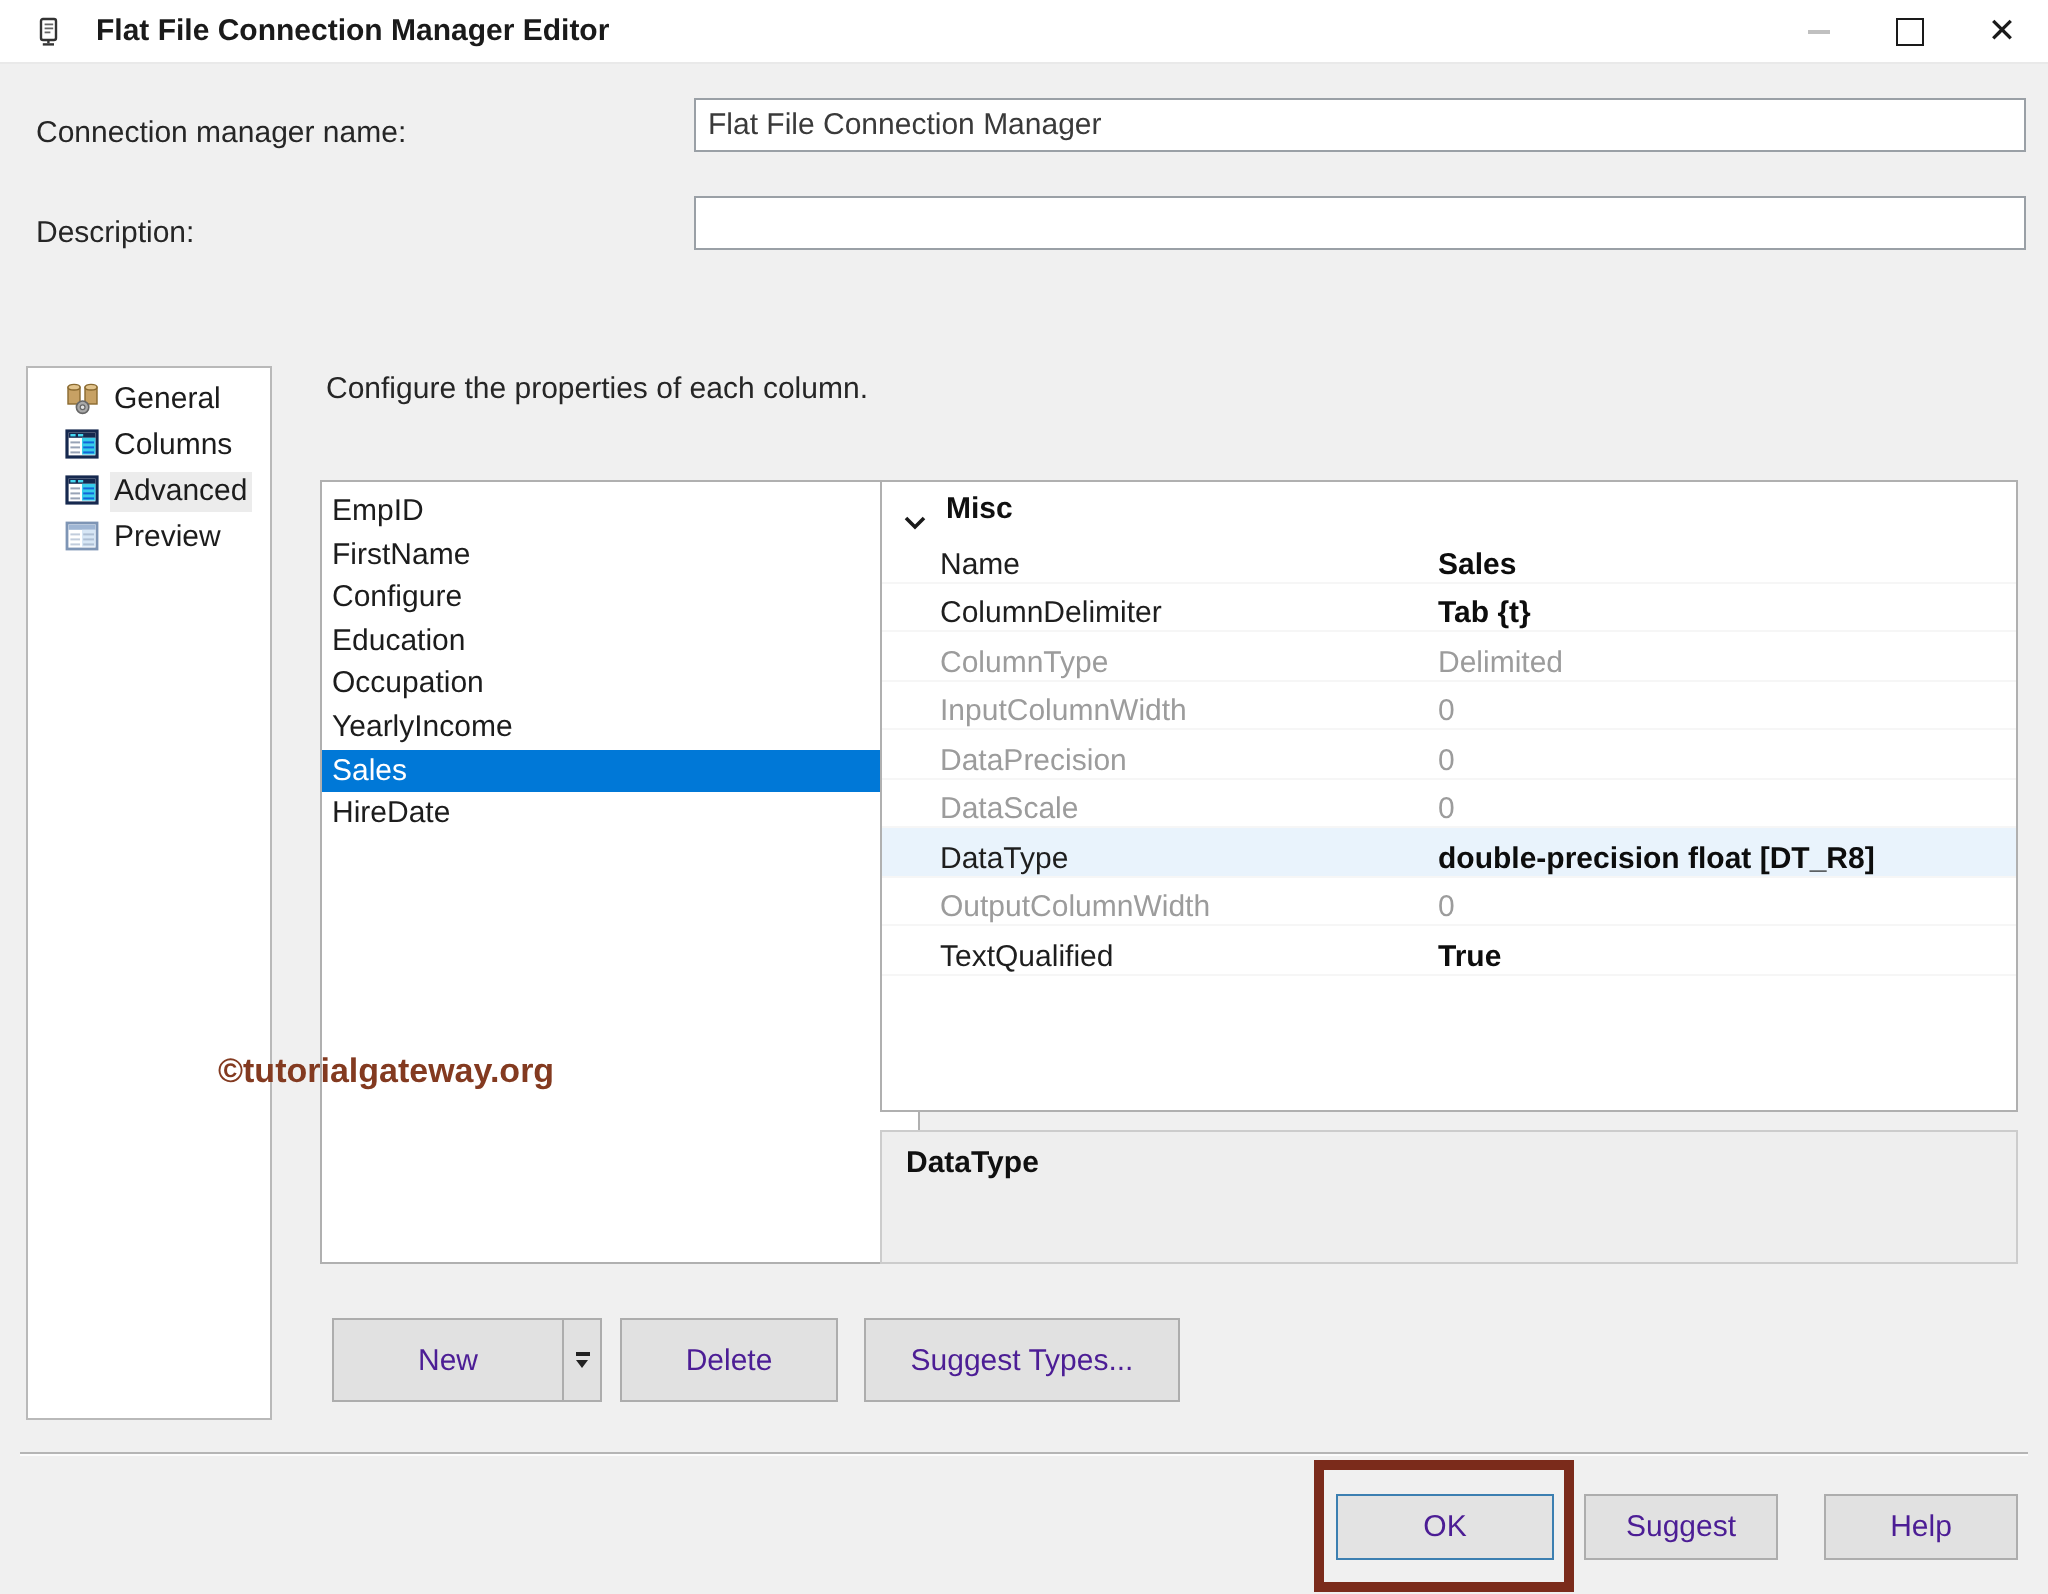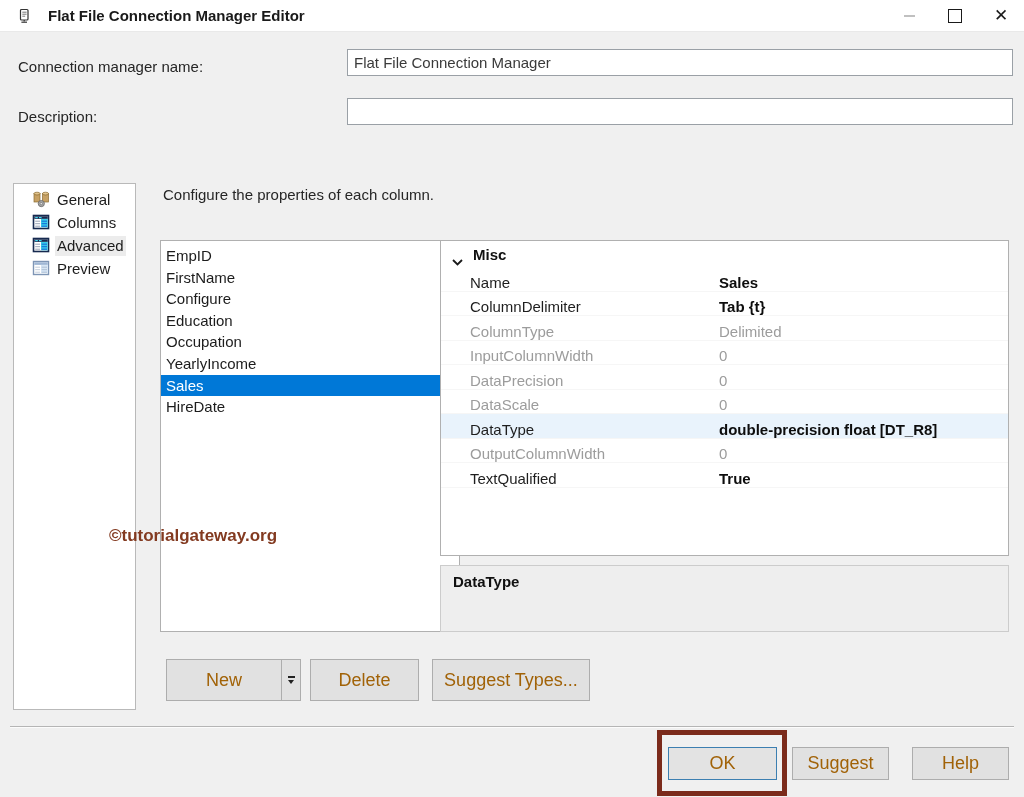--- a/index.html
+++ b/index.html
@@ -52,21 +52,21 @@
   .prop-row.dim .prop-name, .prop-row.dim .prop-value { color:#9c9c9c; }
   .prop-row.boldval .prop-value { font-weight:bold; color:#0d0d0d; }
   .prop-row.boldval .prop-name { color:#1e1e1e; }
   .prop-row.selected { background:#e9f3fc; }
 
   
   .help-panel { position:absolute; left:440px; top:565px; width:569px; height:67px; background:#eeeeee; border:1px solid #cccccc; box-sizing:border-box; padding:7px 0 0 12px; }
   .help-title { font-size:15px; font-weight:bold; color:#101010; }
 
   
-  .btn { position:absolute; background:#e1e1e1; border:1px solid #adadad; box-sizing:border-box; font-family:inherit; font-size:18px; color:#a16207; display:flex; align-items:center; justify-content:center; cursor:default; padding:0; }
+  .btn { position:absolute; background:#e1e1e1; border:1px solid #adadad; box-sizing:border-box; font-family:inherit; font-size:15px; color:#4c1d95; display:flex; align-items:center; justify-content:center; cursor:default; padding:0; }
   .btn-new       { left:166px; top:659px; width:116px; height:42px; }
   .btn-new-drop  { left:281px; top:659px; width:20px;  height:42px; }
   .btn-delete    { left:310px; top:659px; width:109px; height:42px; }
   .btn-suggest   { left:432px; top:659px; width:158px; height:42px; }
   .drop-glyph { display:flex; flex-direction:column; align-items:center; }
   .drop-glyph .bar { width:7px; height:1.5px; background:#222; margin-bottom:2px; }
   .drop-glyph .tri { width:0; height:0; border-left:3.5px solid transparent; border-right:3.5px solid transparent; border-top:4px solid #222; }
 
   
   .groove { position:absolute; left:10px; top:726px; width:1004px; height:0; border-top:1px solid #b5b5b5; border-bottom:1px solid #fcfcfc; }

